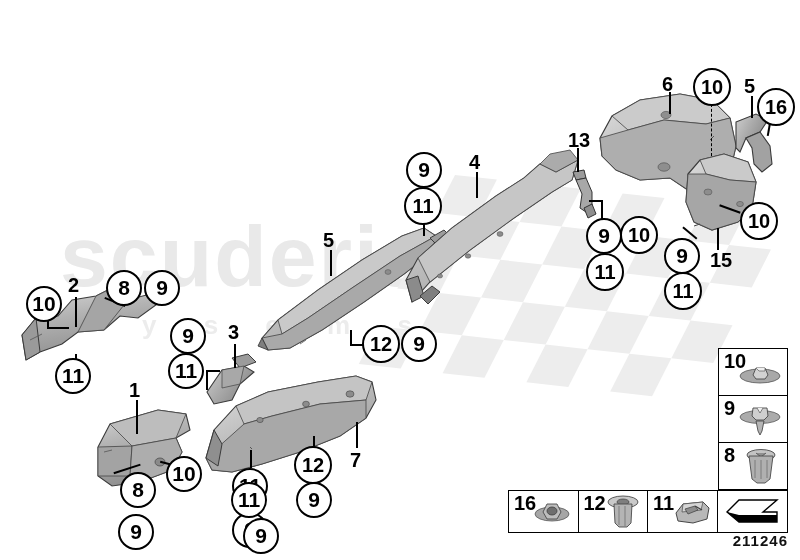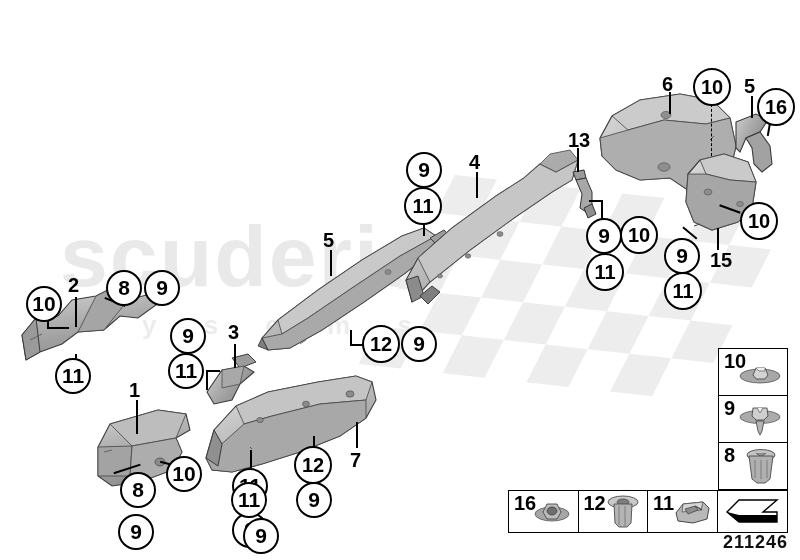--- a/index.html
+++ b/index.html
@@ -153,21 +153,21 @@
     right: 4px;
     top: 50%;
     transform: translateY(-50%);
   }
   .licon svg { display:block; }
 
   .diagnum {
     position: absolute;
     right: 12px;
     top: 532px;
-    font-size: 18px;
+    font-size: 15px;
     font-weight: bold;
     letter-spacing: 1px;
     color: #111;
     z-index: 7;
     font-family: "Liberation Sans", sans-serif;
   }
 </style>
 </head>
 <body>
 

